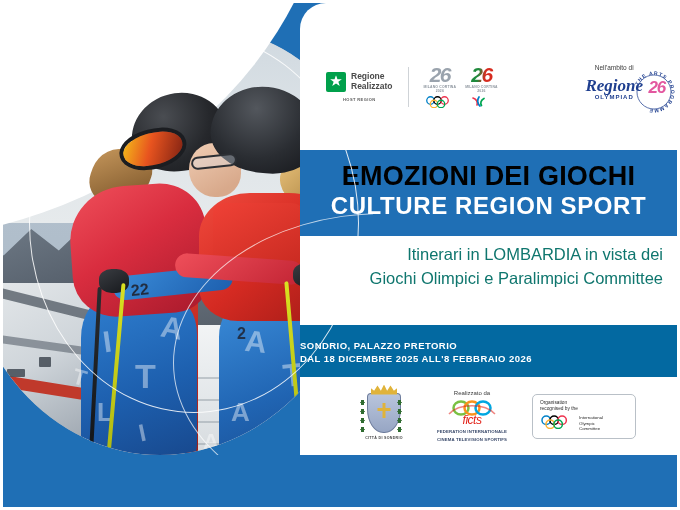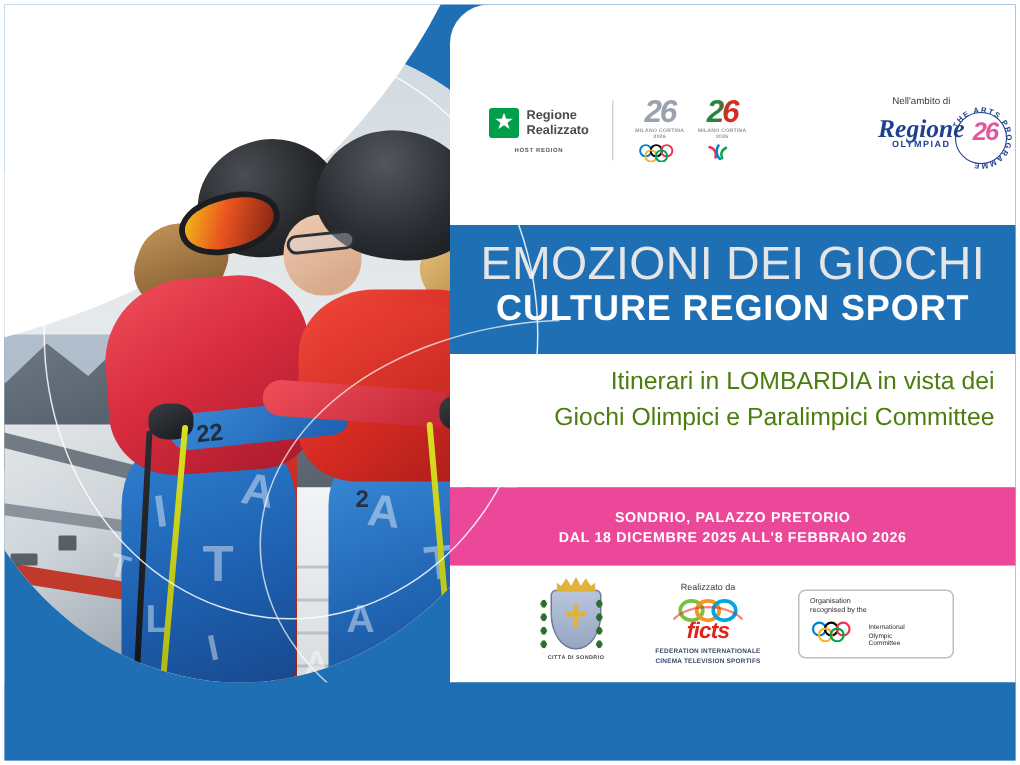--- a/index.html
+++ b/index.html
@@ -284,43 +284,43 @@
   }
   .arts-circle svg { width: 46px; height: 46px; }
 
   
   .title-band {
     position: absolute; left: 297px; top: 147px; width: 377px; height: 86px;
     background: #1f6fb5; z-index: 12;
     padding: 10px 14px 0 14px; text-align: center;
   }
   .t1 {
-    color: #e5e5e5; font-size: 31px; font-weight: 400; letter-spacing: .2px;
+    color: #000000; font-size: 27px; font-weight: 700; letter-spacing: .2px;
     line-height: 32px; white-space: nowrap;
   }
   .t2 {
     color: #ffffff; font-size: 24px; font-weight: 700; letter-spacing: .6px;
     line-height: 28px; white-space: nowrap;
   }
 
   
   .sub-band {
     position: absolute; left: 297px; top: 233px; width: 377px; height: 89px;
     background: #ffffff; z-index: 12;
     padding: 6px 14px 0 10px; text-align: right;
   }
   .sub-line {
-    color: #4d7c0f; font-size: 16.5px; font-weight: 400; line-height: 24px;
+    color: #0f766e; font-size: 16.5px; font-weight: 400; line-height: 24px;
     white-space: nowrap;
   }
 
   
   .date-band {
     position: absolute; left: 297px; top: 322px; width: 377px; height: 52px;
-    background: #ec4899; z-index: 12; text-align: center; padding-top: 14px;
+    background: #0369a1; z-index: 12; padding-top: 14px;
   }
   .date-line {
     color: #ffffff; font-size: 9.5px; font-weight: 700; letter-spacing: .45px;
     line-height: 13px; white-space: nowrap;
   }
 
   
   .footer-white {
     position: absolute; left: 297px; top: 374px; width: 377px; height: 78px;
     background: #ffffff; z-index: 12;
@@ -351,21 +351,21 @@
     background-size: 7px 9px; background-repeat: repeat-y;
   }
   .crest-laurel-l { left: -9px; }
   .crest-laurel-r { right: -9px; }
   .crest-label { font-size: 3.6px; font-weight: 700; color: #4a4a4a; letter-spacing: .3px; margin-top: 3px; }
 
   .ficts { text-align: center; width: 104px; }
   .realizzato { font-size: 6px; color: #3b3b3b; margin-bottom: 3px; }
   .ficts-rings { display: flex; justify-content: center; }
   .ficts-word {
-    font-size: 15px; font-weight: 700; font-style: italic; color: #e2231a;
+    font-size: 12px; font-weight: 400; font-style: italic; color: #e2231a;
     letter-spacing: -.5px; margin-top: -8px;
   }
   .ficts-sub { font-size: 4.3px; font-weight: 700; color: #3a4a6b; letter-spacing: .15px; line-height: 5.4px; margin-top: 2px; }
 
   .ioc-box {
     border: 1px solid #b9c0c7; border-radius: 5px;
     padding: 5px 7px; width: 104px;
     display: flex; flex-direction: column; gap: 3px;
     background: #fff;
   }

